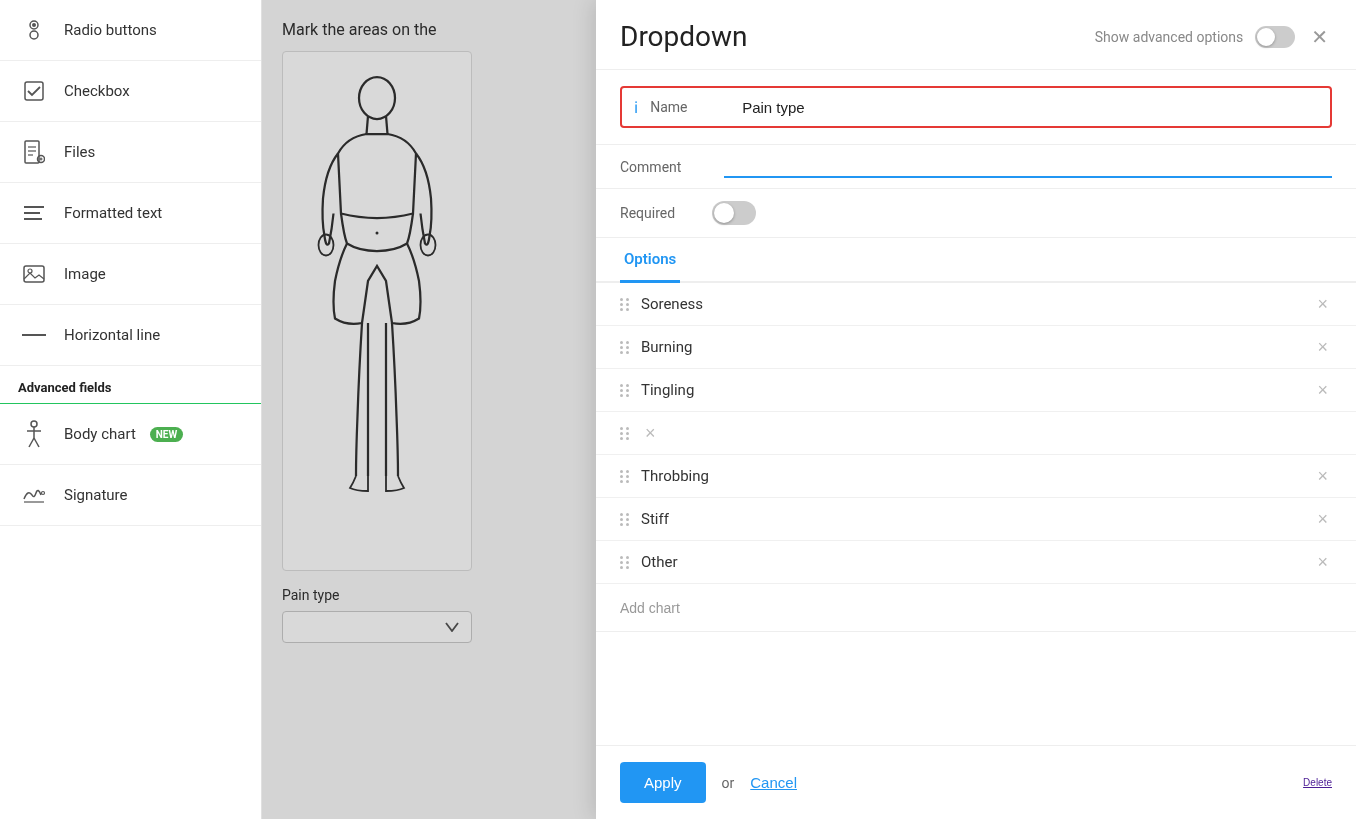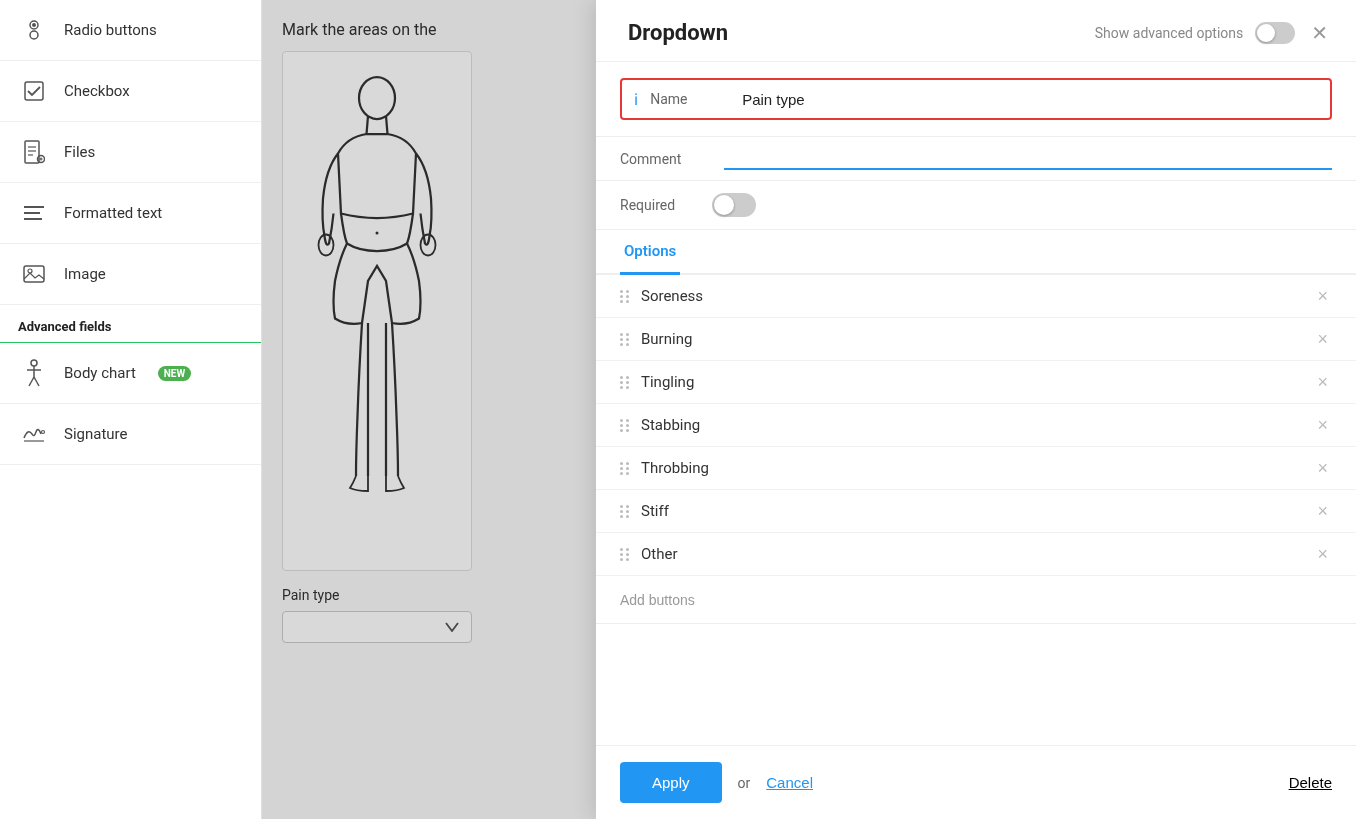--- a/index.html
+++ b/index.html
@@ -42,21 +42,21 @@
       background: #fff;
       border-bottom: 1px solid #22c55e;
     }
     .badge-new {
       background: #4caf50;
       color: #fff;
       font-size: 10px;
       font-weight: 700;
       padding: 2px 6px;
       border-radius: 10px;
-      margin-left: 8px;
+      margin-left: 0;
     }
 
     
     .main-content {
       flex: 1;
       position: relative;
       background: #f9f9f9;
       overflow: hidden;
     }
     .body-chart-area {
@@ -118,24 +118,23 @@
     }
     .modal-header {
       display: flex;
       align-items: center;
       justify-content: space-between;
       padding: 20px 24px 16px 24px;
       border-bottom: 1px solid #eee;
       flex-shrink: 0;
     }
     .modal-title {
-      font-size: 22px;
-      font-weight: 700;
+      font-size: 28px;
+      font-weight: 400;
       color: #222;
-      margin-left: 8px;
     }
     .modal-header-right {
       display: flex;
       align-items: center;
       gap: 12px;
     }
     .advanced-options-label {
       font-size: 14px;
       color: #888;
     }
@@ -353,43 +352,43 @@
       padding: 16px 24px;
       border-top: 1px solid #eee;
       gap: 16px;
       flex-shrink: 0;
     }
     .btn-apply {
       background: #2196f3;
       color: #fff;
       border: none;
       border-radius: 4px;
-      padding: 12px 32px;
+      padding: 12px 24px;
       font-size: 15px;
       cursor: pointer;
       font-weight: 500;
     }
     .footer-or {
       font-size: 14px;
       color: #666;
     }
     .btn-cancel {
       background: none;
       border: none;
       color: #2196f3;
       font-size: 15px;
       cursor: pointer;
       text-decoration: underline;
       padding: 0;
     }
     .btn-delete {
       background: none;
       border: none;
-      color: #000000;
-      font-size: 15px;
+      color: #4c1d95;
+      font-size: 10px;
       cursor: pointer;
       margin-left: auto;
       text-decoration: underline;
     }
 
     
     .body-svg {
       width: 160px;
       height: 480px;
     }
@@ -444,20 +443,28 @@
   <div class="sidebar-item">
     <div class="sidebar-icon">
       <svg width="24" height="20" viewBox="0 0 24 20" fill="none">
         <rect x="2" y="2" width="20" height="16" rx="2" stroke="#555" stroke-width="1.5"></rect>
         <circle cx="8" cy="7" r="2" stroke="#555" stroke-width="1.2"></circle>
         <polyline points="2,15 8,9 13,14 17,11 22,15" stroke="#555" stroke-width="1.2" fill="none"></polyline>
       </svg>
     </div>
     <span class="sidebar-label">Image</span>
   </div>
+  <div class="sidebar-item">
+    <div class="sidebar-icon">
+      <svg width="24" height="6" viewBox="0 0 24 6">
+        <line x1="0" y1="3" x2="24" y2="3" stroke="#555" stroke-width="2"></line>
+      </svg>
+    </div>
+    <span class="sidebar-label">Horizontal line</span>
+  </div>
 
   <div class="sidebar-section-header">Advanced fields</div>
 
   <div class="sidebar-item">
     <div class="sidebar-icon">
       <svg width="24" height="28" viewBox="0 0 24 28" fill="none">
         <circle cx="12" cy="4" r="3" stroke="#555" stroke-width="1.5"></circle>
         <line x1="12" y1="7" x2="12" y2="18" stroke="#555" stroke-width="1.5"></line>
         <line x1="5" y1="11" x2="19" y2="11" stroke="#555" stroke-width="1.5"></line>
         <line x1="12" y1="18" x2="7" y2="27" stroke="#555" stroke-width="1.5"></line>
@@ -632,21 +639,20 @@
                 </div>
               <div class="drag-dot-row">
                   <div class="drag-dot"></div>
                   <div class="drag-dot"></div>
                 </div>
               <div class="drag-dot-row">
                   <div class="drag-dot"></div>
                   <div class="drag-dot"></div>
                 </div>
             </div>
-            <span class="option-text">Stabbing</span>
             <button class="option-remove">×</button>
           </div>
 
           <div class="option-item">
             <div class="drag-handle">
               <div class="drag-dot-row">
                   <div class="drag-dot"></div>
                   <div class="drag-dot"></div>
                 </div>
               <div class="drag-dot-row">
@@ -695,21 +701,21 @@
                   <div class="drag-dot"></div>
                   <div class="drag-dot"></div>
                 </div>
             </div>
             <span class="option-text">Other</span>
             <button class="option-remove">×</button>
           </div>
         </div>
 
         <div class="add-option-row">
-          <button class="add-option-link">Add buttons</button>
+          <button class="add-option-link">Add chart</button>
         </div>
       </div>
 
       <div class="modal-footer">
         <button class="btn-apply">Apply</button>
         <span class="footer-or">or</span>
         <button class="btn-cancel">Cancel</button>
         <button class="btn-delete">Delete</button>
       </div>
     </div>

